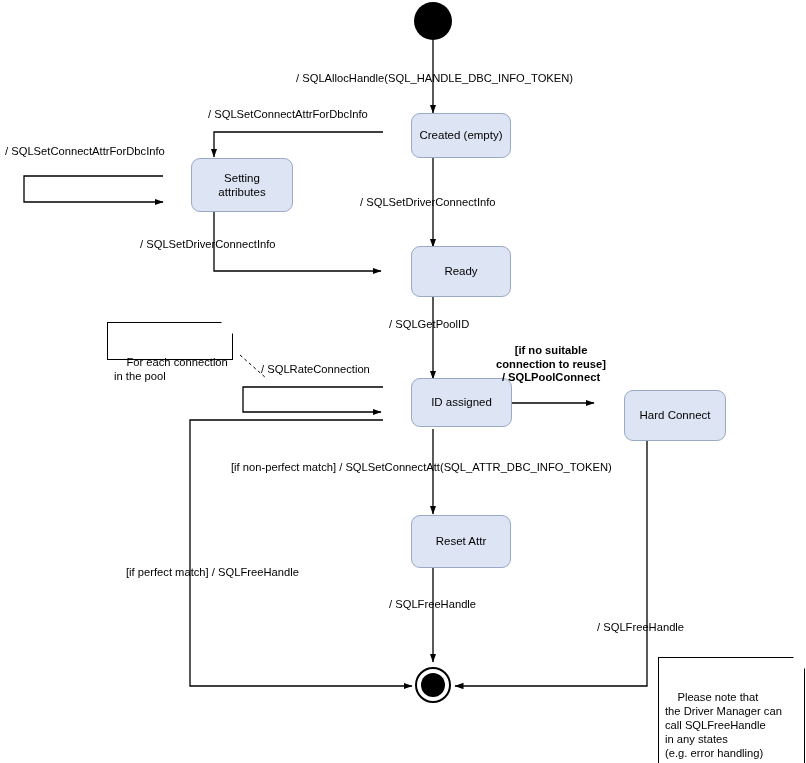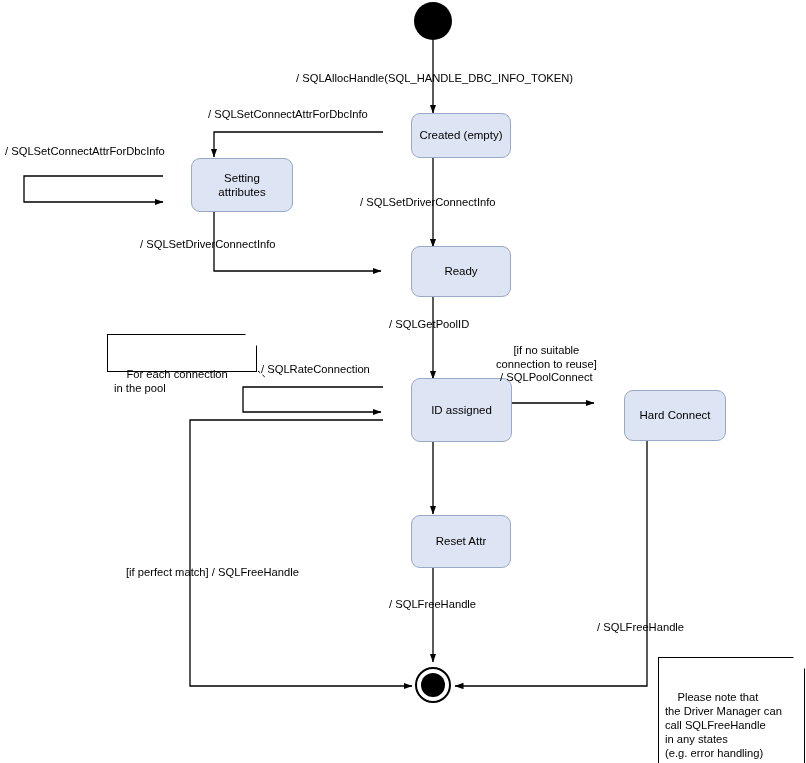--- a/index.html
+++ b/index.html
@@ -133,21 +133,21 @@
 
   <div class="init-node" style="left:414px; top:2px;"></div>
 
   <div class="state" style="left:383px; top:113px; width:100px; height:45px;">Created (empty)</div>
 
   <div class="state" style="left:163px; top:158px; width:102px; height:54px; white-space:pre;">Setting
 attributes</div>
 
   <div class="state" style="left:383px; top:246px; width:100px; height:51px;">Ready</div>
 
-  <div class="state" style="left:383px; top:378px; width:101px; height:64px;">ID assigned</div>
+  <div class="state" style="left:383px; top:378px; width:101px; height:49px;">ID assigned</div>
 
   <div class="state" style="left:596px; top:390px; width:102px; height:51px;">Hard Connect</div>
 
   <div class="state" style="left:383px; top:515px; width:100px; height:53px;">Reset Attr</div>
 
   <div class="final-node" style="left:415px; top:667px;">
     <div class="inner"></div>
   </div>
 
   <div class="edge-label" style="left:296px; top:72px;">/ SQLAllocHandle(SQL_HANDLE_DBC_INFO_TOKEN)</div>
@@ -157,32 +157,33 @@
   <div class="edge-label" style="left:5px; top:145px;">/ SQLSetConnectAttrForDbcInfo</div>
 
   <div class="edge-label" style="left:360px; top:196px;">/ SQLSetDriverConnectInfo</div>
 
   <div class="edge-label" style="left:140px; top:238px;">/ SQLSetDriverConnectInfo</div>
 
   <div class="edge-label" style="left:389px; top:318px;">/ SQLGetPoolID</div>
 
   <div class="edge-label" style="left:261px; top:363px;">/ SQLRateConnection</div>
 
-  <div class="edge-label" style="left:496px; top:344px; text-align:center;">[if no suitable
+  <div class="edge-label" style="left:496px; top:344px; text-align:center;font-weight:bold;">[if no suitable
 connection to reuse]
 / SQLPoolConnect</div>
 
+  <div class="edge-label" style="left:231px; top:461px;">[if non-perfect match] / SQLSetConnectAtt(SQL_ATTR_DBC_INFO_TOKEN)</div>
 
   <div class="edge-label" style="left:126px; top:566px;">[if perfect match] / SQLFreeHandle</div>
 
   <div class="edge-label" style="left:389px; top:598px;">/ SQLFreeHandle</div>
 
   <div class="edge-label" style="left:597px; top:621px;">/ SQLFreeHandle</div>
 
-  <div class="note" style="left:107px; top:334px; width:150px; height:38px;">
+  <div class="note" style="left:107px; top:322px; width:126px; height:38px;">
     <div class="fold-cut"></div>
     <span>For each connection
 in the pool</span>
   </div>
 
   <div class="note" style="left:658px; top:657px; width:147px; height:128px;">
     <div class="fold-cut"></div>
     <span>Please note that
 the Driver Manager can
 call SQLFreeHandle

